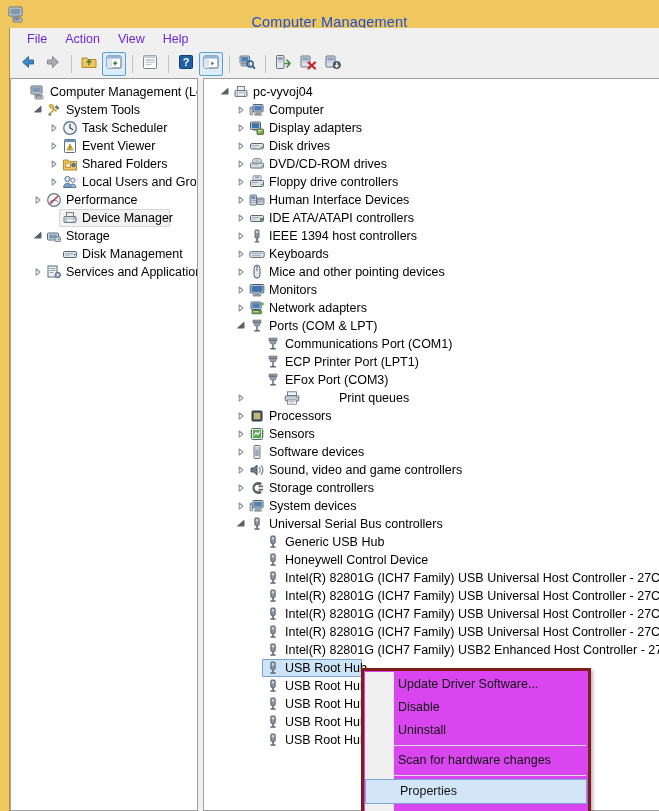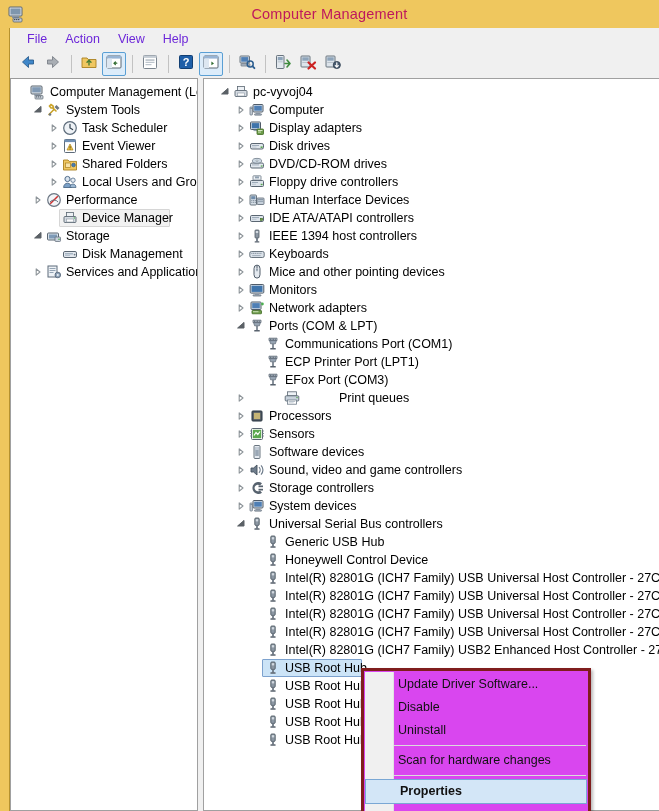--- a/index.html
+++ b/index.html
@@ -22,26 +22,26 @@
   .titlebar {
     position: absolute; left: 0; top: 0;
     width: 659px; height: 28px;
     background: #efc75e;
   }
   .titlebar-icon {
     position: absolute; left: 7px; top: 4px;
     width: 20px; height: 20px;
   }
   .titlebar-text {
-    position: absolute; left: 0; top: 0;
+    position: absolute; left: 0; top: 8px;
     width: 659px; height: 28px;
     line-height: 28px;
     text-align: center;
     font-size: 14.5px;
-    color: #be185d;
+    color: #1d4ed8;
     letter-spacing: 0.2px;
   }
 
   
   .client {
     position: absolute;
     left: 9px; top: 28px;
     width: 650px; height: 783px;
     background: #f0f0f0;
     box-sizing: border-box;
@@ -212,21 +212,21 @@
     white-space: nowrap;
     z-index: 2;
   }
   .ctx-item.highlight {
     background: #d3e6f7;
     border: 1px solid #7aa7d4;
     margin: 0 1px;
     height: 25px;
     line-height: 23px;
     box-sizing: border-box;
-    font-weight: bold;
+    font-weight: normal;
   }
   .ctx-sep {
     height: 1px;
     background: #dcdcdc;
     margin: 3px 2px 3px 30px;
     position: relative;
     z-index: 2;
   }
 </style>
 </head>

